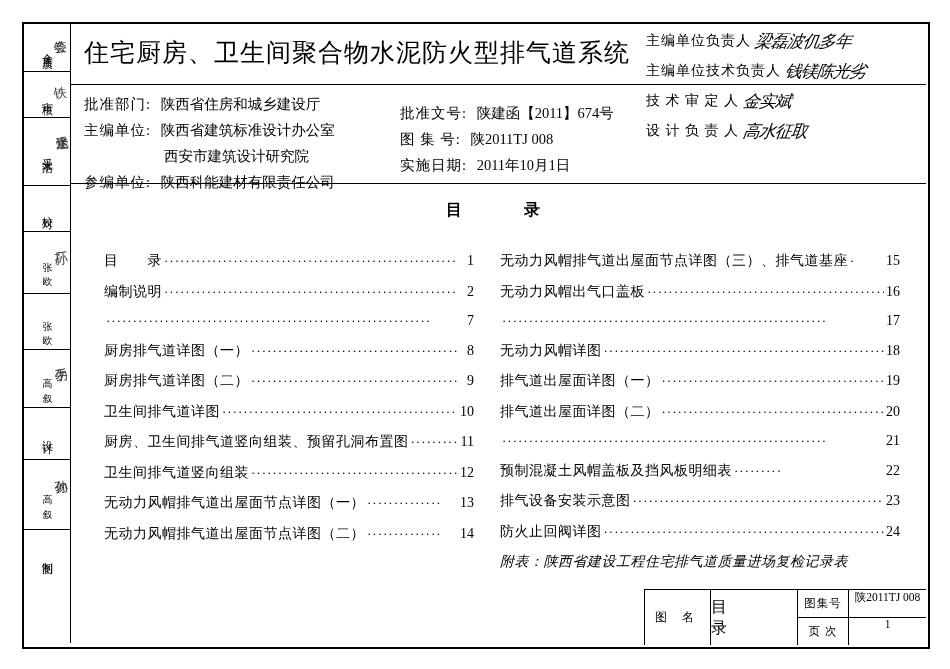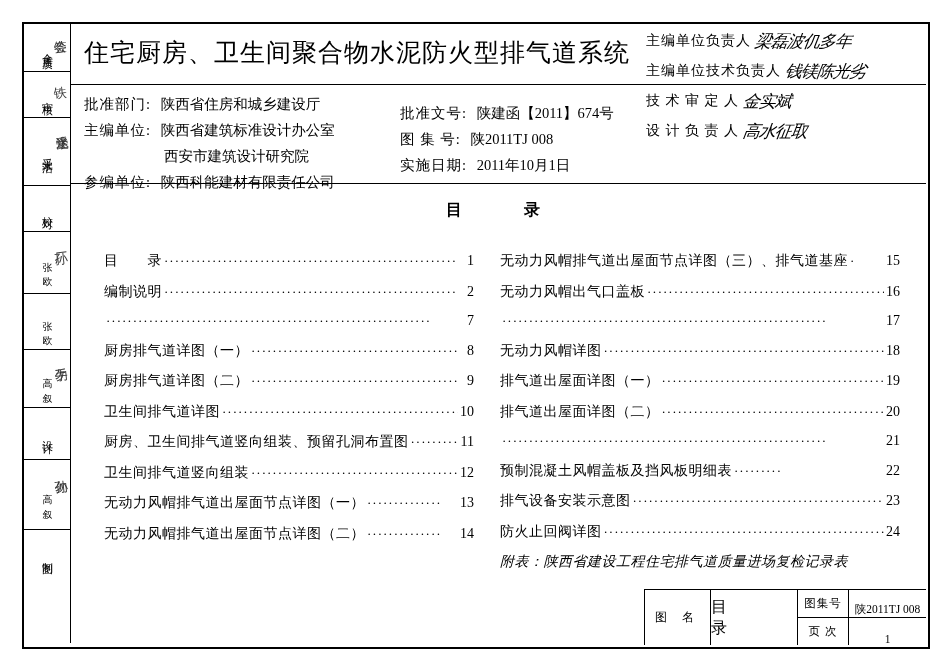--- a/index.html
+++ b/index.html
@@ -34,21 +34,21 @@
   .tocitem{display:flex;align-items:baseline;white-space:nowrap;margin-bottom:12.5px;}
   .tocitem .lbl{letter-spacing:0.5px;}
   .tocitem .dots{flex:1;overflow:hidden;white-space:nowrap;margin:0 2px;letter-spacing:1px;font-size:13px;}
   .tocitem .pg{min-width:14px;text-align:right;}
   
   .bottom{position:absolute;left:574px;right:0;bottom:0;height:56px;border:1.5px solid #000;border-right:none;border-bottom:none;box-sizing:border-box;display:flex;}
   .bcell{border-right:1.5px solid #000;box-sizing:border-box;display:flex;align-items:center;justify-content:center;}
   .b1{width:66px;font-size:12px;letter-spacing:6px;}
   .b2{flex:1;font-size:16px;letter-spacing:10px;}
   .b3{width:128px;border-right:none;flex-direction:column;padding:0;}
-  .b3row{display:flex;width:100%;height:50%;align-items:flex-end;}
+  .b3row{display:flex;width:100%;height:50%;align-items:flex-start;}
   .b3row + .b3row{border-top:1.5px solid #000;}
   .b3lab{width:50px;text-align:center;font-size:11.5px;letter-spacing:1px;border-right:1.5px solid #000;height:100%;display:flex;align-items:center;justify-content:center;}
   .b3val{flex:1;text-align:center;font-size:11.5px;}
 </style>
 </head>
 <body>
 
 <div class="page">
   <div class="frame"></div>
 

